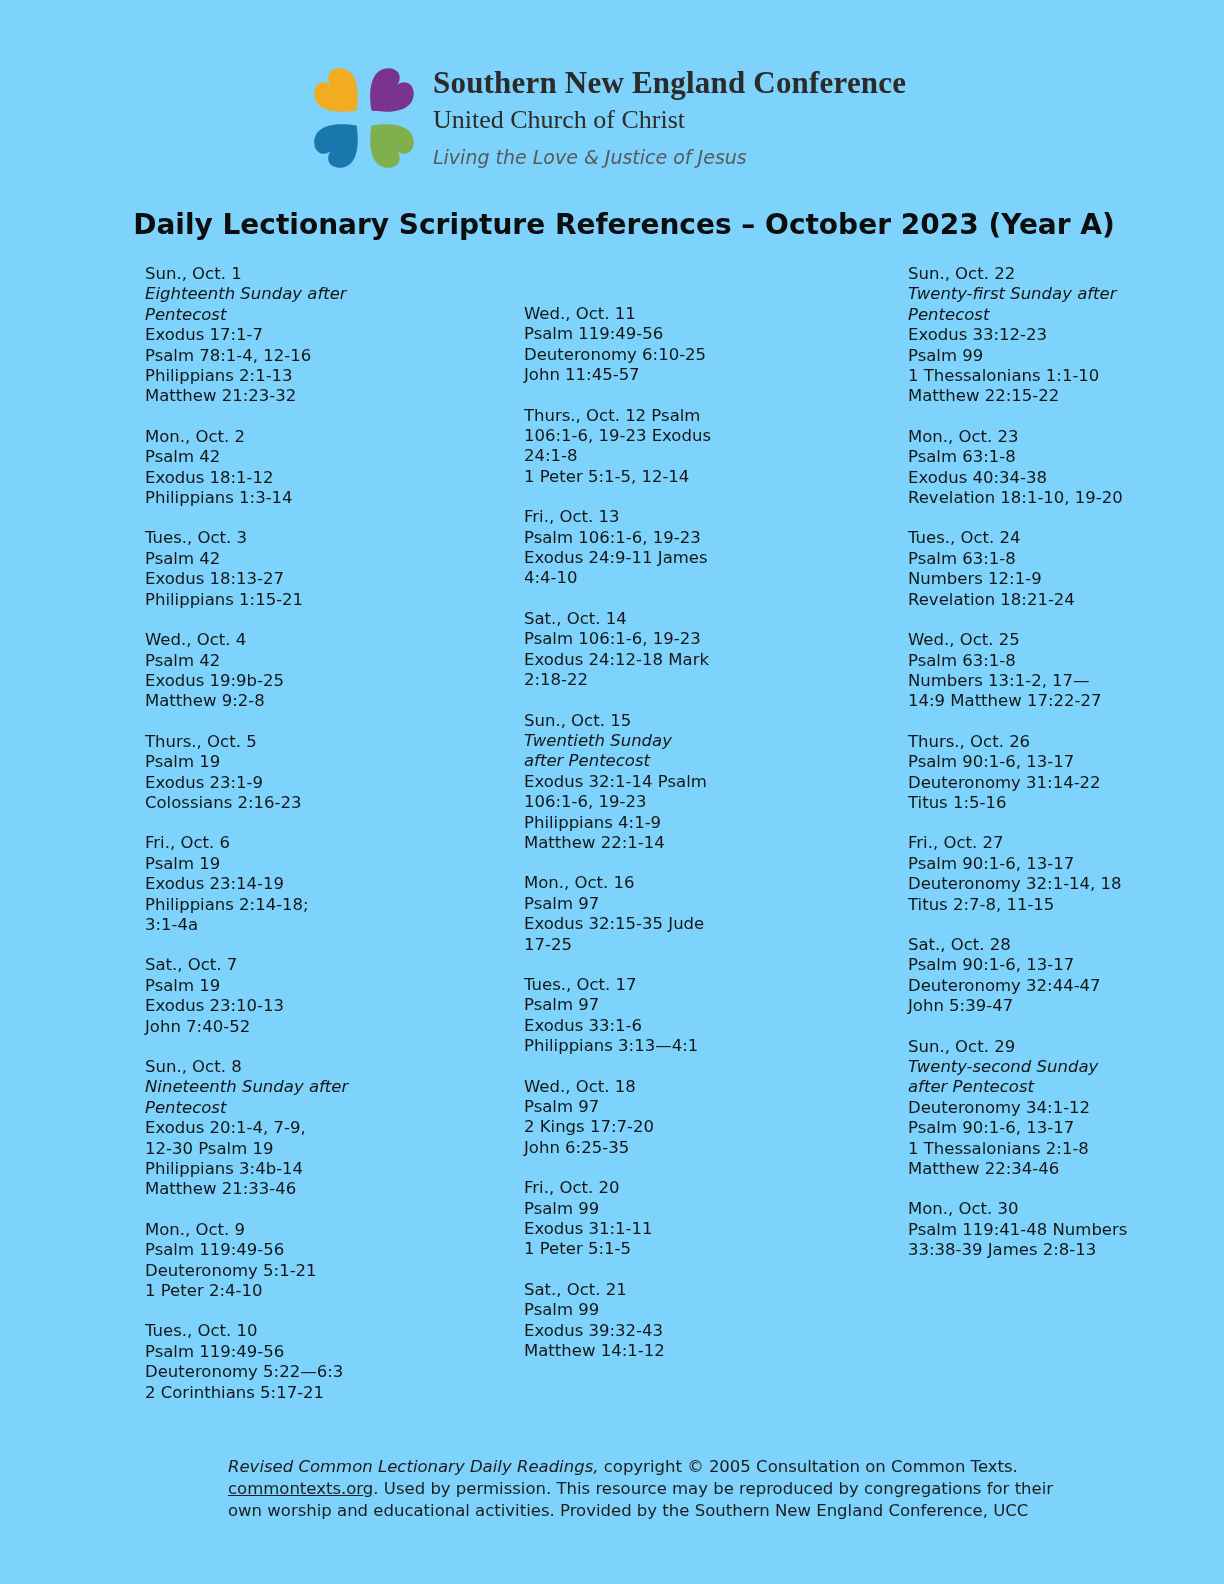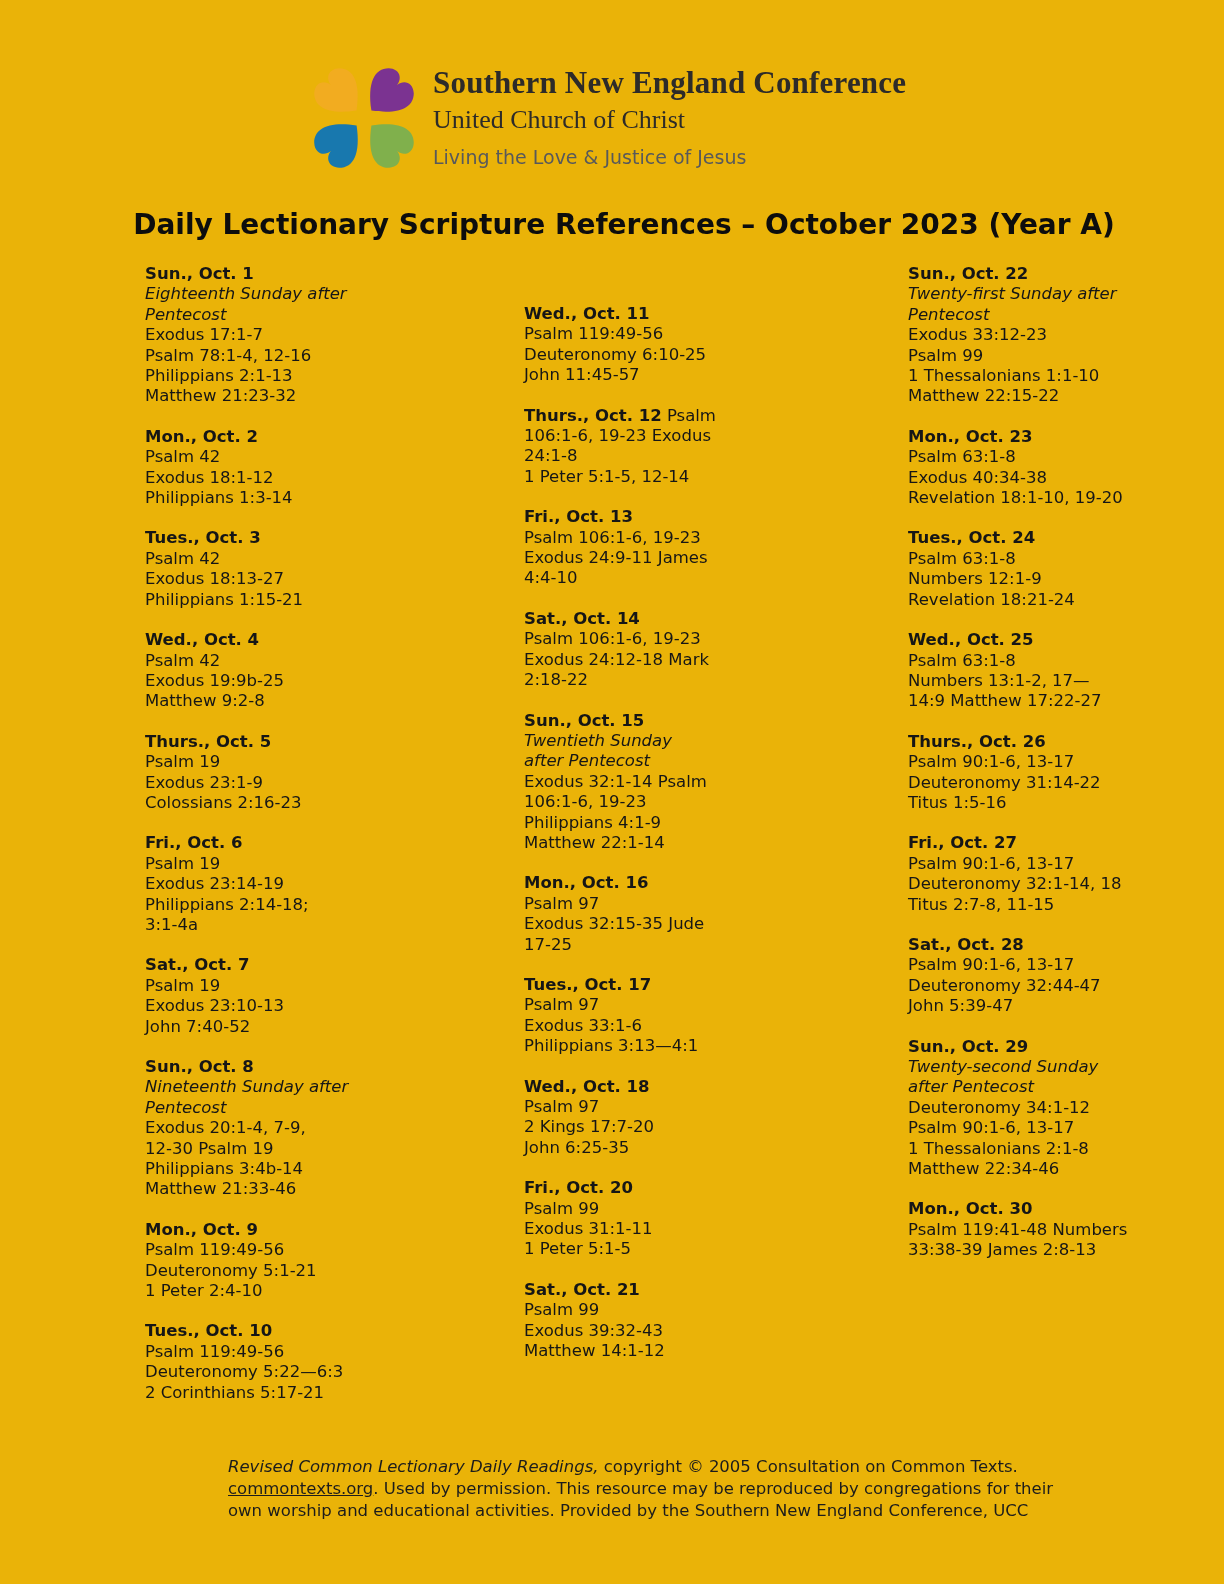--- a/index.html
+++ b/index.html
@@ -1,40 +1,40 @@
 <!DOCTYPE html>
 <html><head>
 <meta charset="utf-8">
 <style>
   html,body{margin:0;padding:0;background:#e8e8e8;}
-  .page{position:relative;width:1224px;height:1584px;background:#eab308;margin:0 auto;
+  .page{position:relative;width:1224px;height:1584px;background:#7dd3fc;margin:0 auto;
         font-family:"DejaVu Sans","Liberation Sans",sans-serif;color:#161616;overflow:hidden;}
 
   
   .logo-header{position:absolute;left:310px;top:64px;display:flex;align-items:flex-start;}
   .hearts{width:108px;height:108px;flex:0 0 auto;}
   .logo-text{margin-left:15px;padding-top:2px;}
   .org-name{font-family:"Liberation Serif","DejaVu Serif",serif;font-weight:bold;font-size:31px;
             color:#2d2b29;line-height:1.1;letter-spacing:.2px;}
   .denom{font-family:"Liberation Serif","DejaVu Serif",serif;font-size:26px;color:#2d2b29;margin-top:5px;}
-  .tagline{font-size:19px;color:#58595b;margin-top:11px;}
+  .tagline{font-style:italic;font-size:19px;color:#58595b;margin-top:11px;}
 
   
   .page-title{position:absolute;top:196px;left:0;width:100%;margin:12px;text-align:center;
               font-size:28px;font-weight:bold;color:#0d0d0d;}
 
   
   .columns{position:absolute;top:264px;left:0;width:100%;height:1160px;}
   .col{position:absolute;top:0;}
   .col-1{left:145px;width:372px;}
   .col-2{left:524px;width:372px;margin-top:40px;}
   .col-3{left:908px;width:314px;}
   .entry{margin-bottom:20px;}
   .line{font-size:16.5px;line-height:20.4px;white-space:nowrap;}
-  .heading{font-weight:bold;}
+  .heading{font-weight:normal;}
   .italic{font-style:italic;}
 
   
   .footer{position:absolute;left:228px;top:1456px;color:#1c1c1c;}
   .fline{font-size:16.5px;line-height:22px;white-space:nowrap;}
   .footer .italic{font-style:italic;}
   .footer .link{text-decoration:underline;cursor:pointer;}
 </style>
 </head>
 <body>

